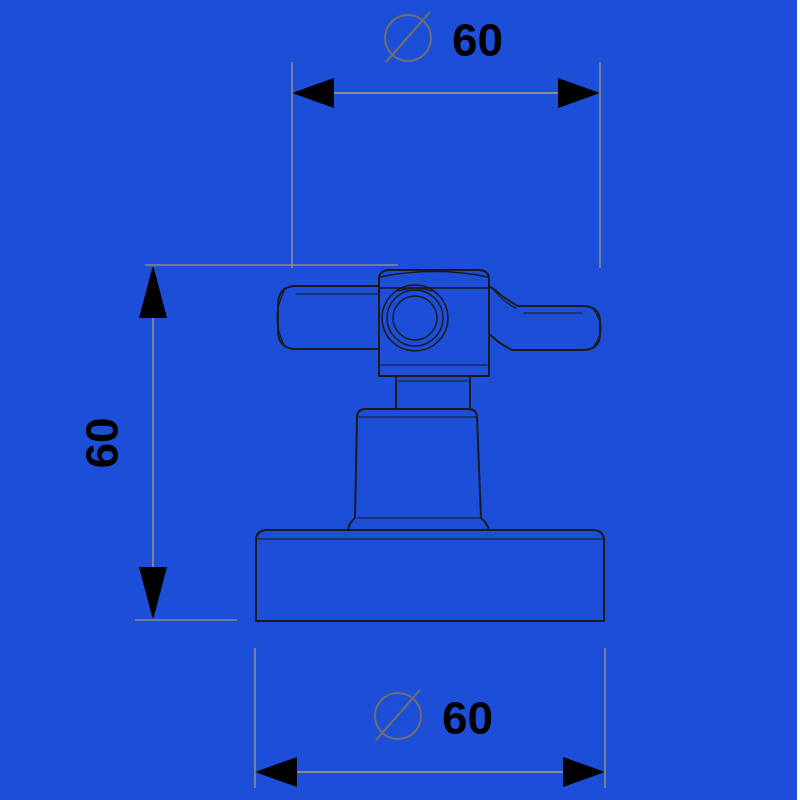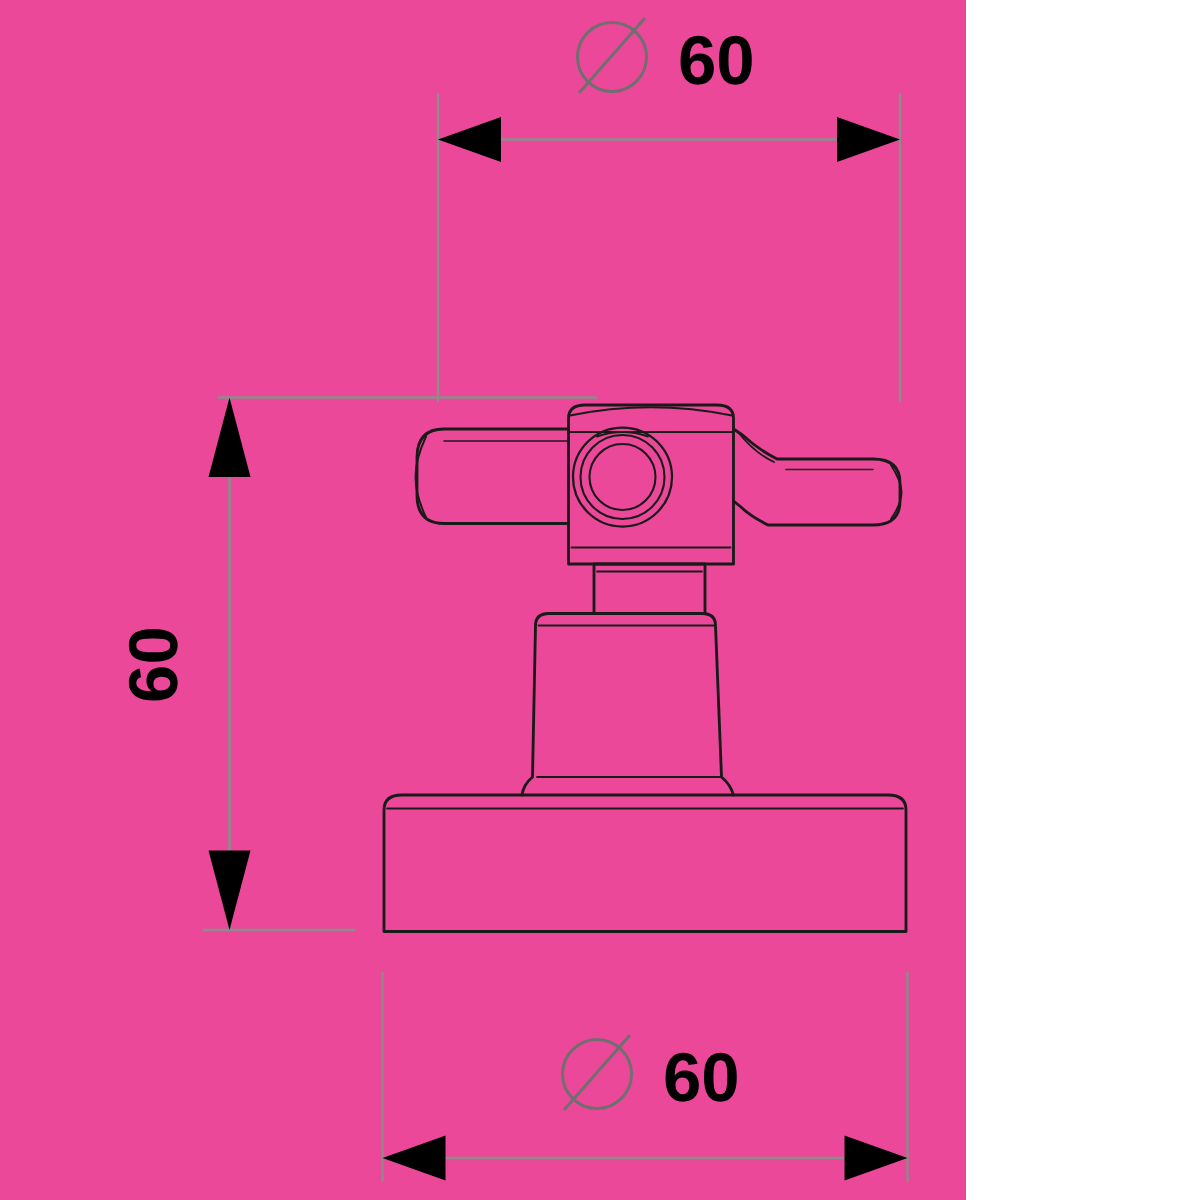--- a/index.html
+++ b/index.html
@@ -5,23 +5,23 @@
   html, body {
     margin: 0;
     padding: 0;
     background: #ffffff;
   }
   body {
     font-family: "Liberation Sans", sans-serif;
   }
   #drawing-root {
     position: relative;
-    width: 644px;
+    width: 797px;
     height: 800px;
-    background: #ec4899;
+    background: #1d4ed8;
     overflow: hidden;
   }
   #drawing-svg {
     display: block;
     width: 800px;
     height: 800px;
   }
   .dim-text {
     font-family: "Liberation Sans", sans-serif;
     font-size: 46px;

